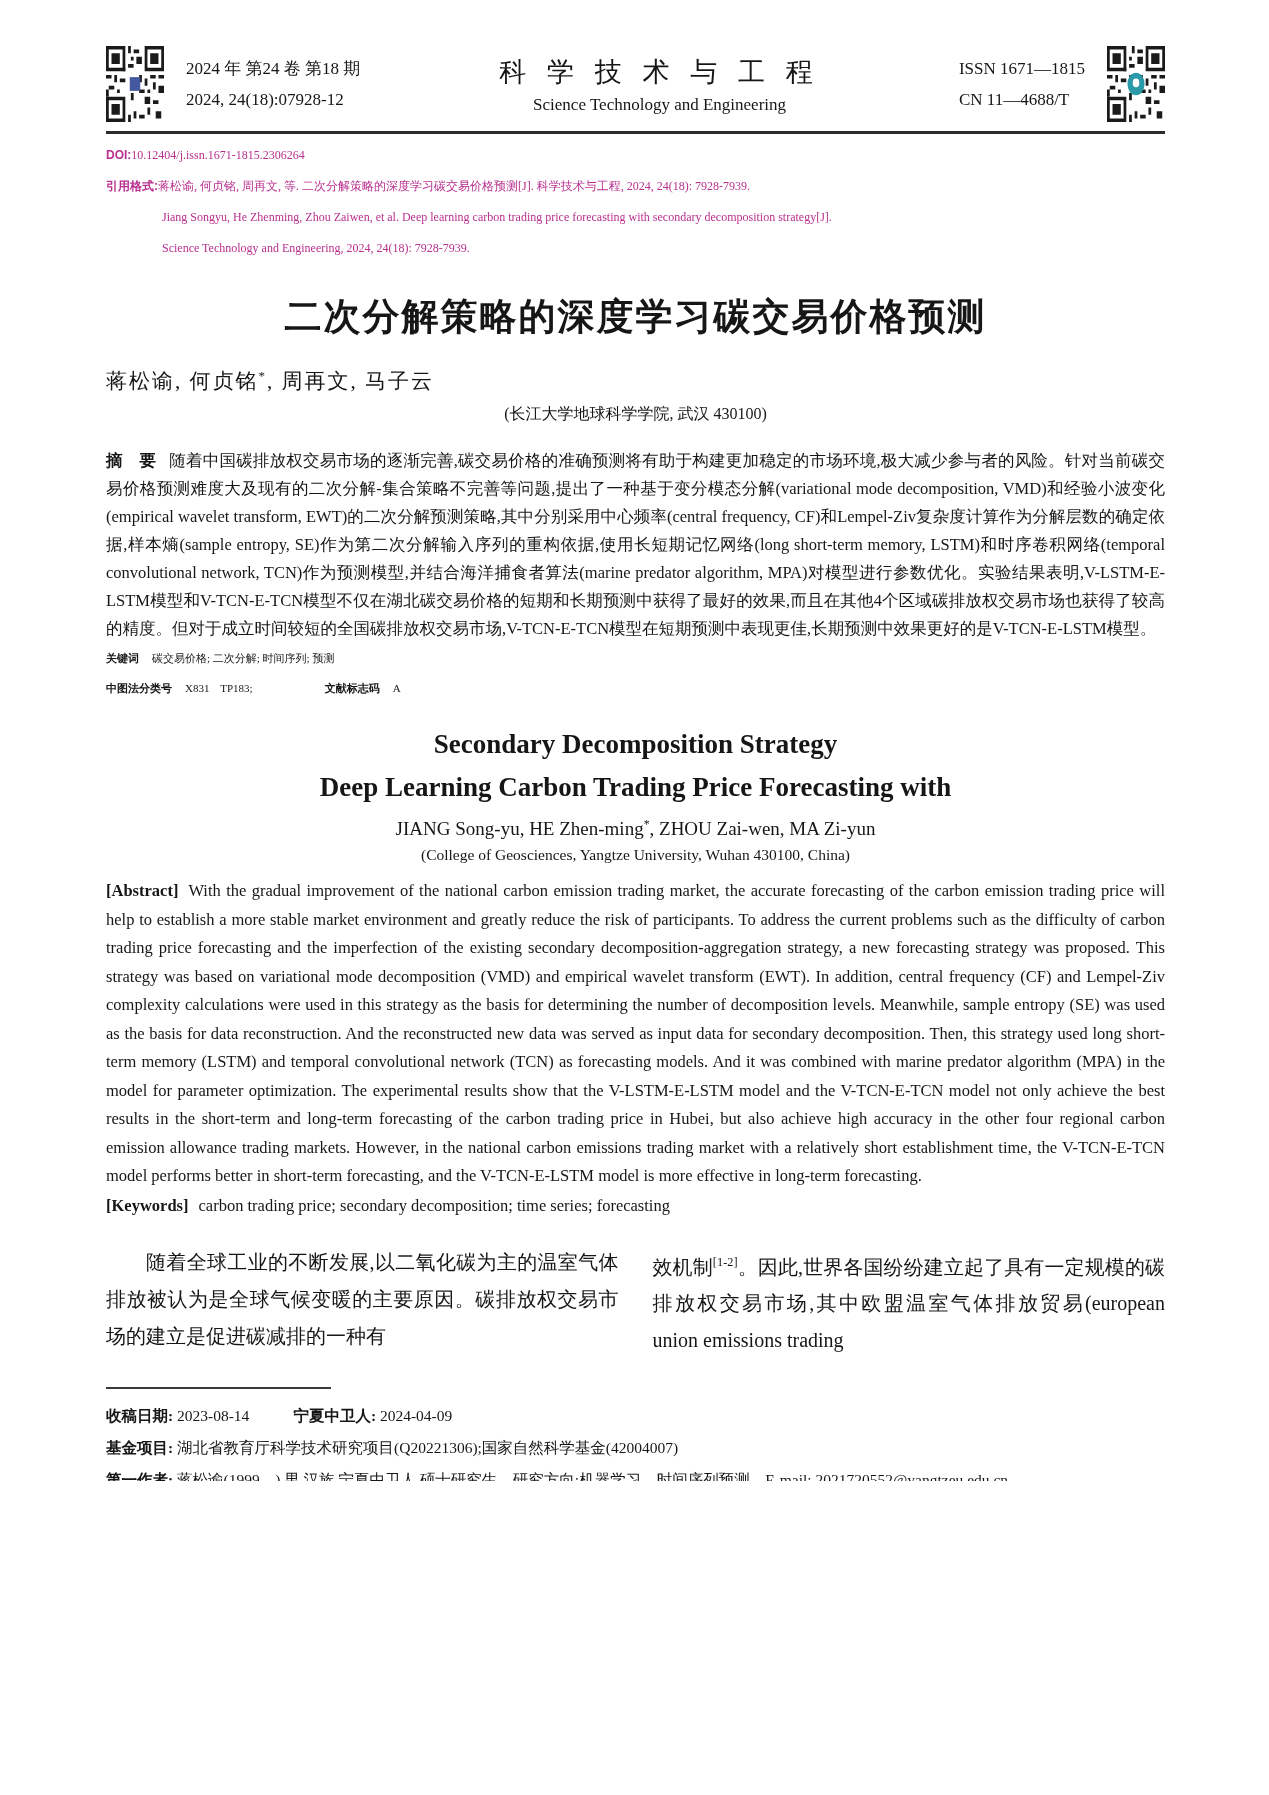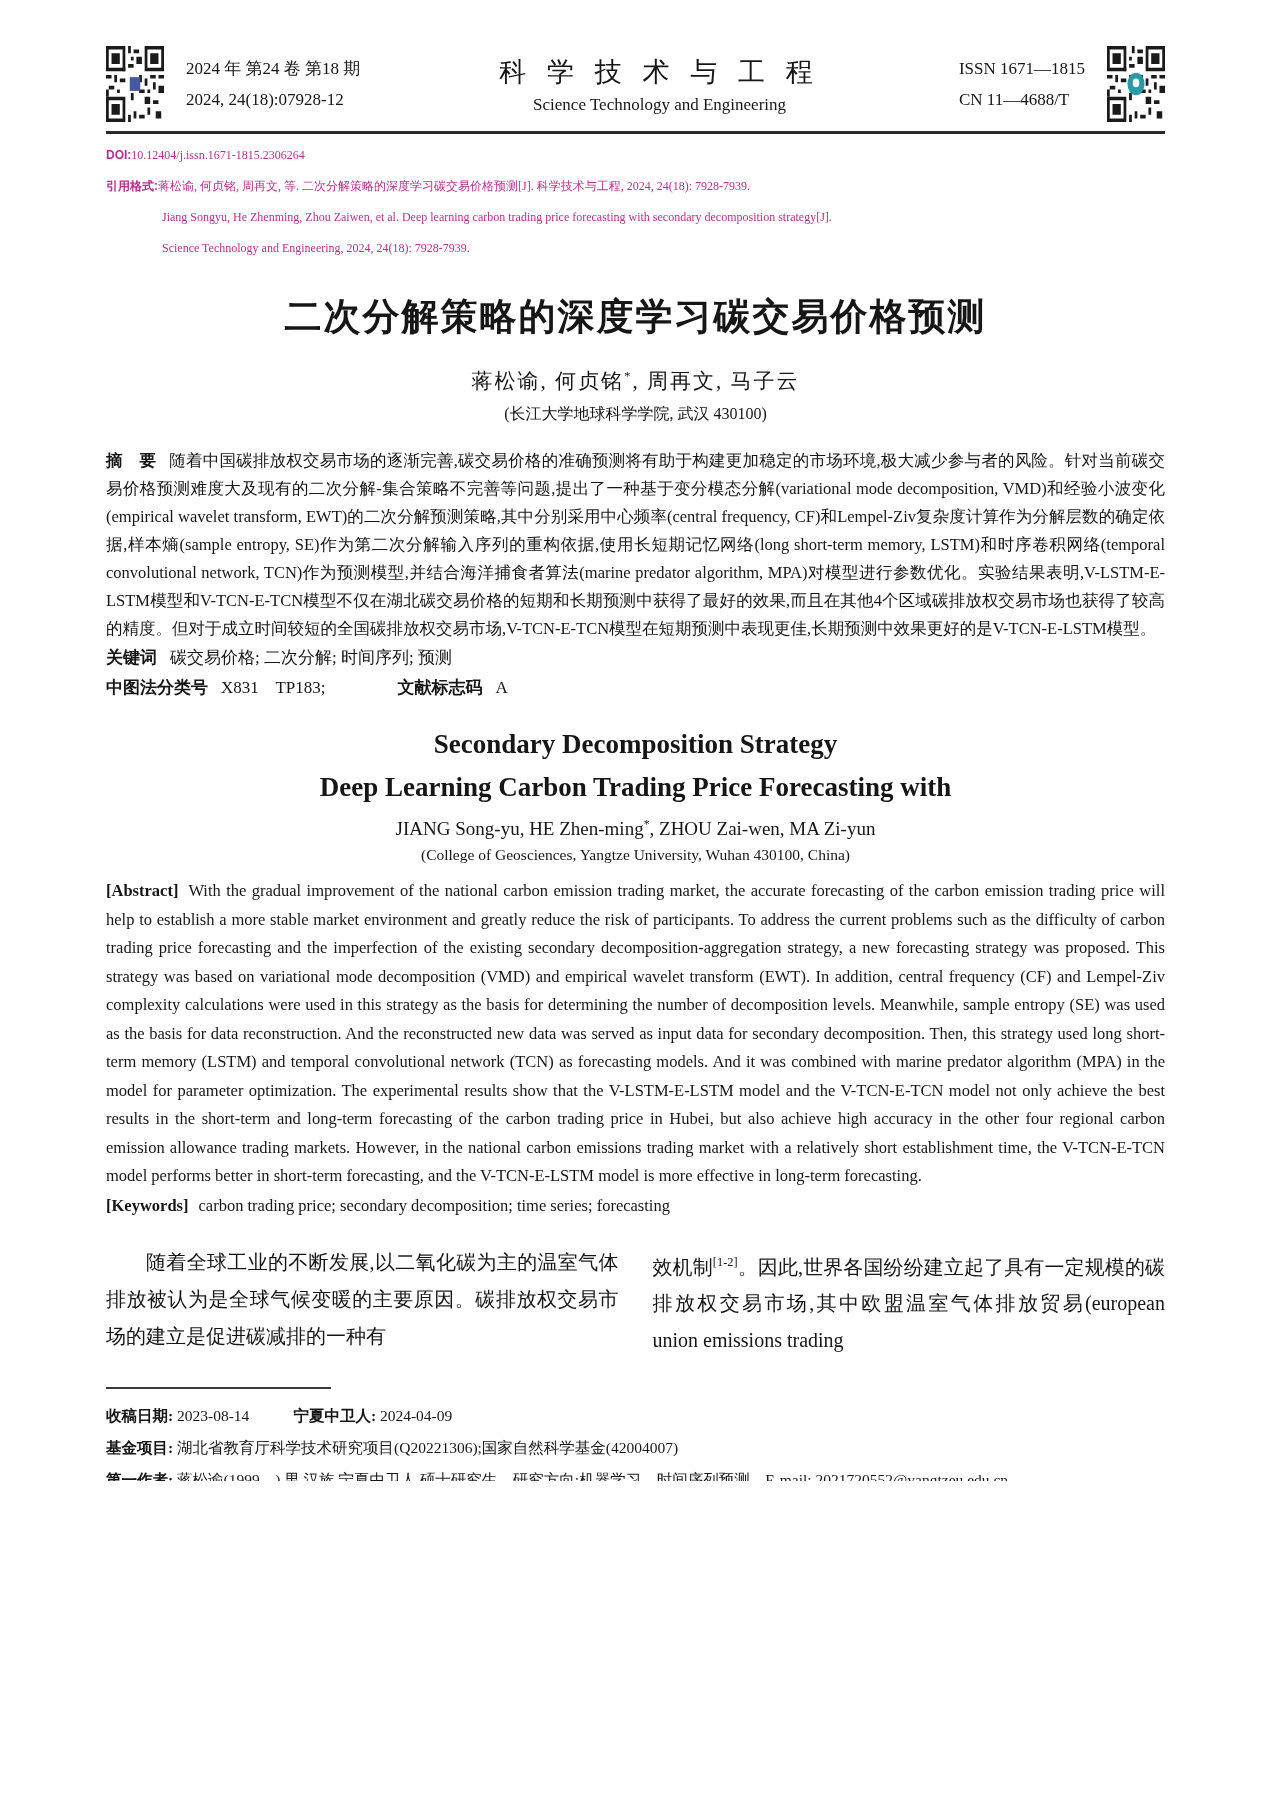--- a/index.html
+++ b/index.html
@@ -19,27 +19,27 @@
   .jt-en { font-size:17px; margin-top:5px; }
   .hdr-issn { font-size:17px; line-height:31px; white-space:nowrap; margin-right:8px; text-align:left; }
   .hdr-rule { border-bottom:3px solid #2b2b2b; margin-top:9px; }
   
   .cite { margin-top:6px; color:var(--accent,#b82f8e); font-size:12px; line-height:31px; }
   .cite-label { font-weight:bold; font-family:"Liberation Sans","DejaVu Sans",sans-serif; }
   .cite-indent { padding-left:56px; }
   
   .title-cn { margin-top:28px; text-align:center; font-size:37px; font-weight:700; letter-spacing:2px;
               font-family:"Liberation Sans","DejaVu Sans",sans-serif; }
-  .authors-cn { margin-top:25px; text-align:center; font-size:21px; letter-spacing:2px; }
+  .authors-cn { margin-top:25px; text-align:left; font-size:21px; letter-spacing:2px; }
   .affil-cn { margin-top:9px; text-align:center; font-size:16px; }
   sup { font-size:0.62em; }
   
   .abs-cn { margin-top:21px; font-size:16.5px; line-height:28px; text-align:justify; }
   .lbl-hei { font-weight:bold; font-family:"Liberation Sans","DejaVu Sans",sans-serif; margin-right:13px; }
-  .kw-cn, .clc { font-size:17px; line-height:30px; }
+  .kw-cn, .clc { font-size:11px; line-height:30px; }
   .clc-val { white-space:pre-wrap; }
   .clc-doc { margin-left:72px; }
   
   .title-en { margin-top:20px; text-align:center; font-size:27px; line-height:43px; font-weight:700; }
   .authors-en { margin-top:9px; text-align:center; font-size:19px; }
   .affil-en { margin-top:6px; text-align:center; font-size:15.5px; }
   .abs-en { margin-top:13px; font-size:16.5px; line-height:28.5px; text-align:justify; }
   .lbl-en { font-weight:bold; margin-right:10px; }
   .kw-en { font-size:16.5px; line-height:30px; }
   

